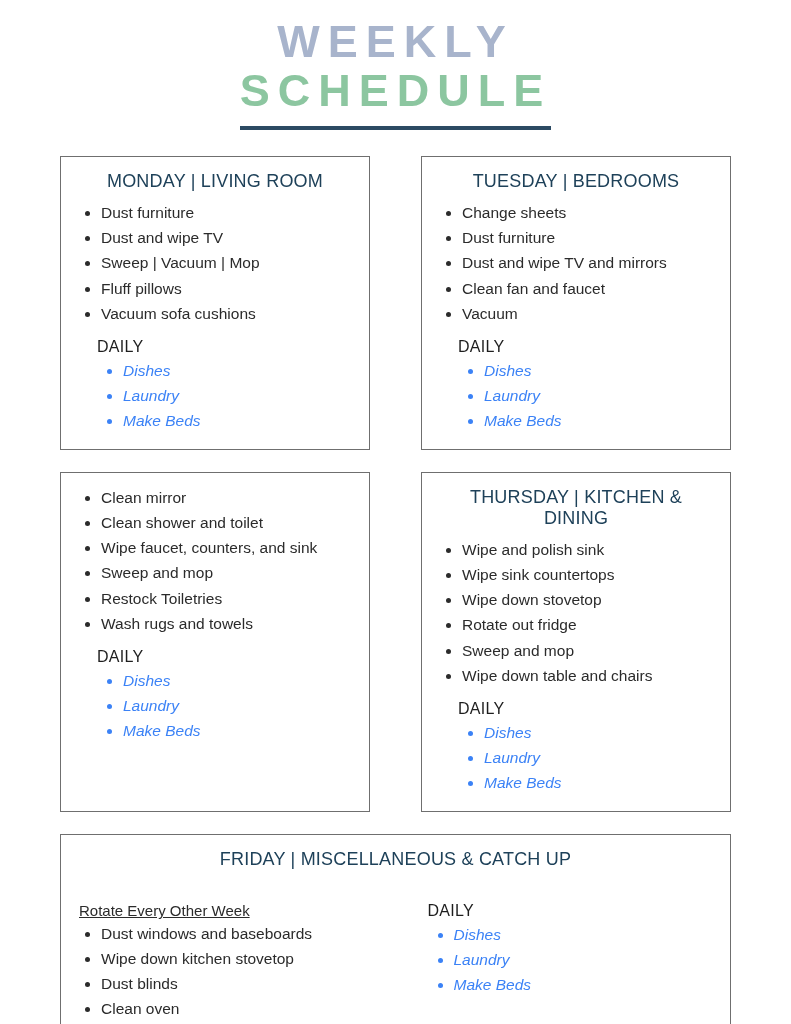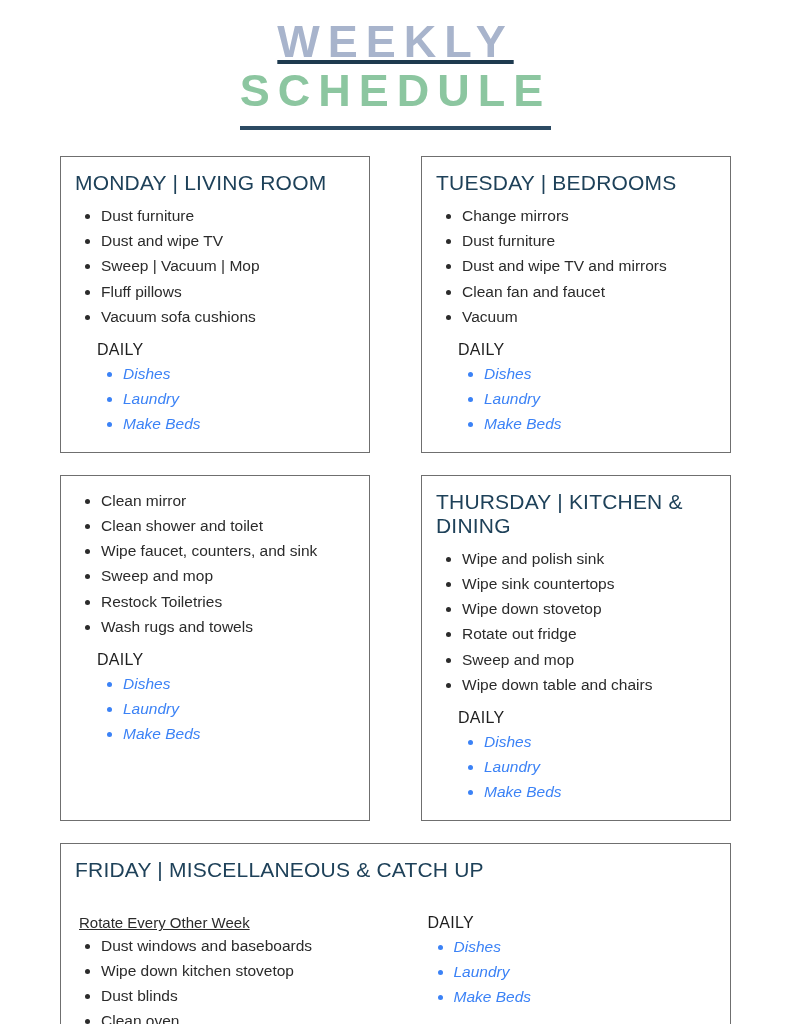--- a/index.html
+++ b/index.html
@@ -22,21 +22,20 @@
     box-sizing: border-box;
     padding: 18px 60px 0 60px;
     position: relative;
   }
 
   
   .title-block {
     text-align: center;
     margin: 0 auto;
     width: 100%;
-    text-decoration: underline;
   }
   .title-line {
     font-weight: bold;
     letter-spacing: 8px;
     line-height: 1.08;
     margin: 0;
     font-family: "Liberation Sans", sans-serif;
   }
   .title-weekly {
     font-size: 45px;
@@ -66,22 +65,22 @@
     border: 1px solid #6f6f6f;
     box-sizing: border-box;
     width: 310px;
     padding: 12px 14px 16px 14px;
     background: #fff;
   }
   .card.wide {
     width: 100%;
   }
   .card-title {
-    text-align: left;
-    font-size: 21px;
+    text-align: center;
+    font-size: 18px;
     color: #1e4159;
     margin: 2px 0 8px 0;
     letter-spacing: 0.2px;
   }
 
   ul.task-list {
     margin: 0;
     padding-left: 26px;
     list-style: disc;
   }
@@ -163,21 +162,21 @@
           <li>Dishes</li>
           <li>Laundry</li>
           <li>Make Beds</li>
         </ul>
       </div>
     </div>
 
     <div class="card">
       <div class="card-title">TUESDAY | BEDROOMS</div>
       <ul class="task-list">
-        <li>Change mirrors</li>
+        <li>Change sheets</li>
         <li>Dust furniture</li>
         <li>Dust and wipe TV and mirrors</li>
         <li>Clean fan and faucet</li>
         <li>Vacuum</li>
       </ul>
       <div class="daily-block">
         <div class="daily-heading">DAILY</div>
         <ul class="daily-list">
           <li>Dishes</li>
           <li>Laundry</li>

